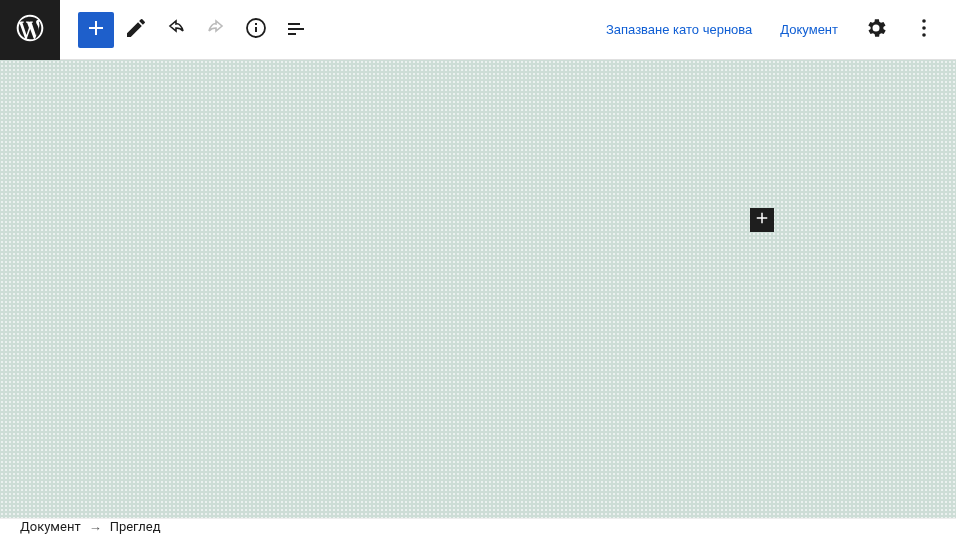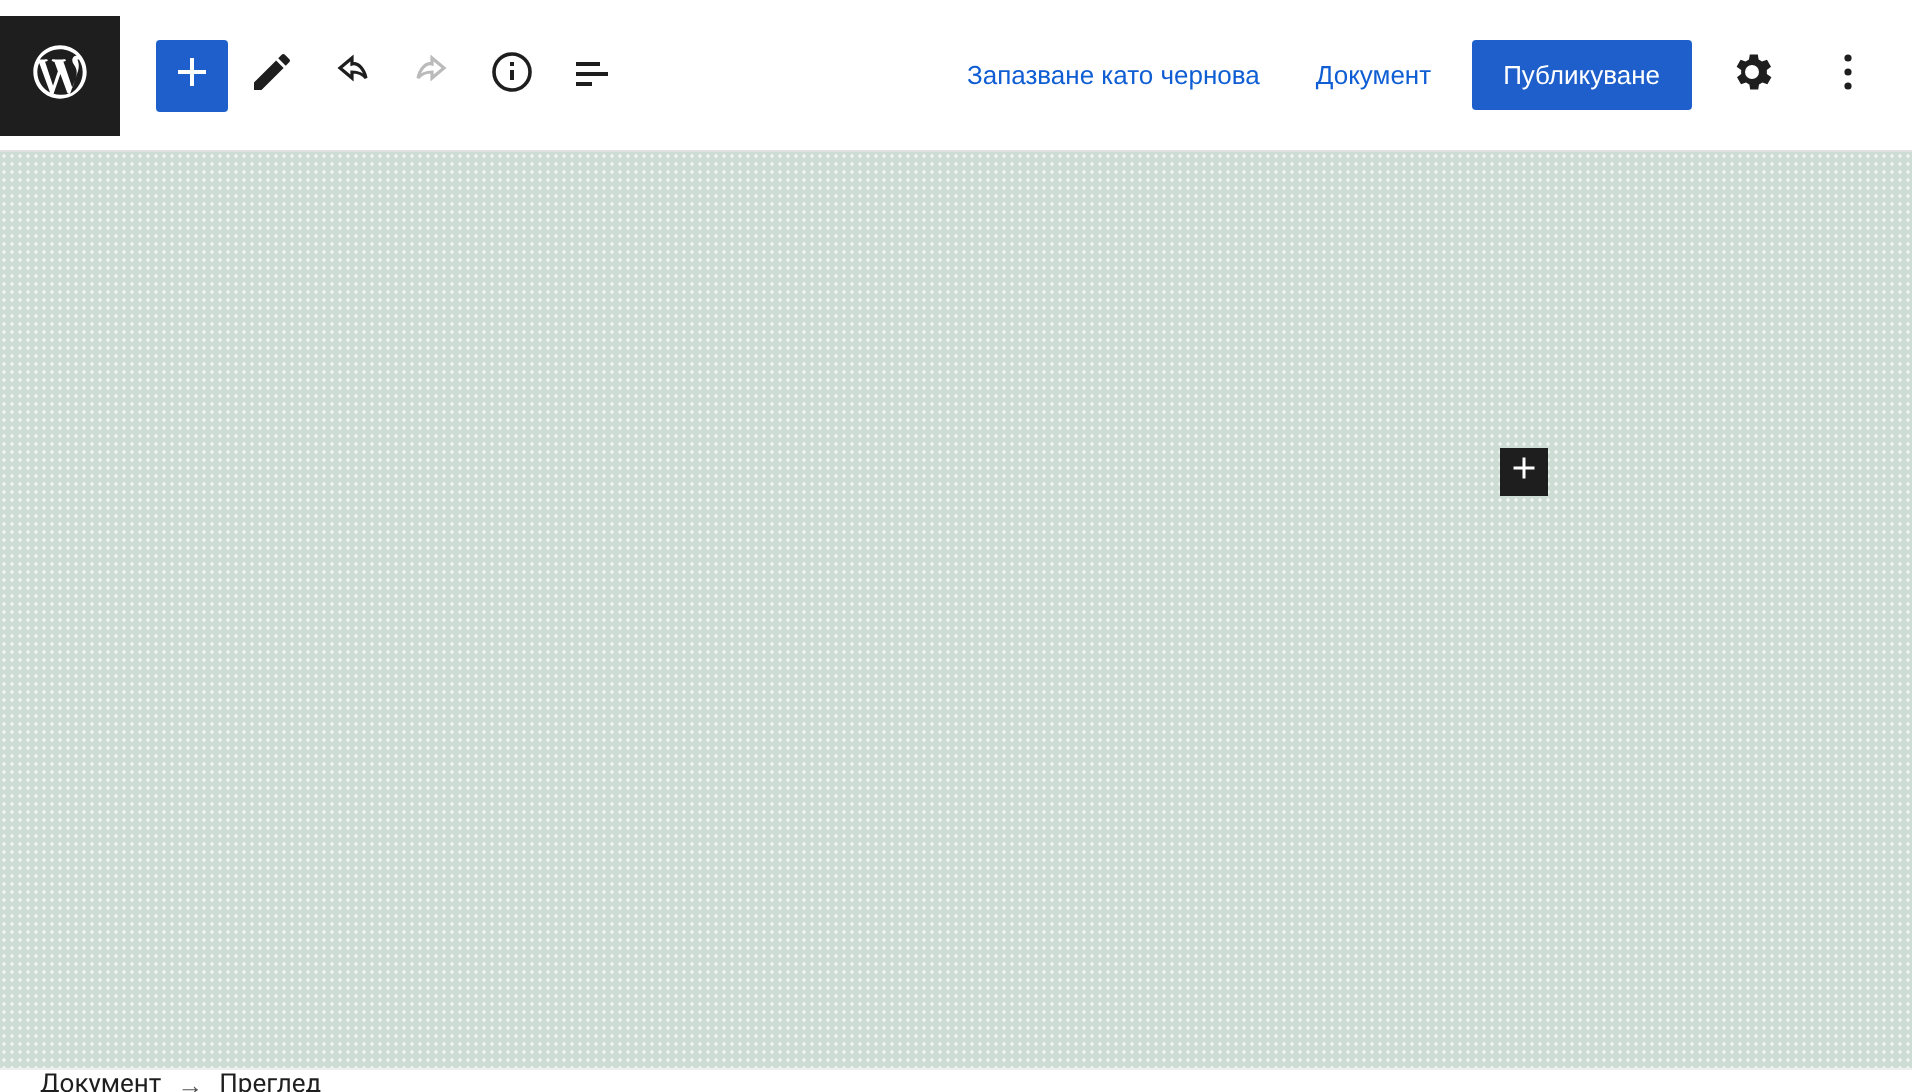--- a/index.html
+++ b/index.html
@@ -1,17 +1,17 @@
 <!DOCTYPE html>
 <html><head>
 <meta charset="utf-8">
 <style>
   * { box-sizing: border-box; margin: 0; padding: 0; }
   html, body { width: 956px; height: 546px; font-family: -apple-system, BlinkMacSystemFont, "Segoe UI", Roboto, sans-serif; overflow: hidden; background:#fff; }
-  .top-bar { display:flex; align-items:center; height:76px; border-bottom:1px solid #e0e0e0; background:#fff; }
+  .top-bar { display:flex; align-items:center; height:60px; border-bottom:1px solid #e0e0e0; background:#fff; }
   .wp-logo { width:60px; height:60px; background:#1e1e1e; display:flex; align-items:center; justify-content:center; }
   .wp-logo svg { width:32px; height:32px; fill:#fff; }
   .toolbar-left { display:flex; align-items:center; gap:4px; padding-left:18px; }
   .icon-btn { width:36px; height:36px; display:flex; align-items:center; justify-content:center; border:none; background:transparent; cursor:pointer; border-radius:2px; }
   .icon-btn svg { width:24px; height:24px; }
   .add-btn { background:#1e5fcb; color:#fff; }
   .add-btn svg { fill:#fff; }
   .icon-dark svg { fill:#1e1e1e; }
   .icon-dim svg { fill:#aaa; }
   .toolbar-right { margin-left:auto; display:flex; align-items:center; gap:12px; padding-right:14px; }
@@ -65,21 +65,20 @@
     </button>
     <button class="icon-btn icon-dark">
       <span><svg viewBox="0 0 24 24">
             <path d="M4 7h12v2H4zM4 12h16v2H4zM4 17h8v2H4z" fill="#1e1e1e"></path>
           </svg></span>
     </button>
   </div>
   <div class="toolbar-right">
     <button class="link-btn">Запазване като чернова</button>
     <button class="link-btn">Документ</button>
-    <button class="publish-btn">Публикуване</button>
     <button class="icon-btn icon-dark">
       <span><svg viewBox="0 0 24 24">
             <path d="M19.4 13l.03-1-.03-1 2.1-1.6-2-3.5-2.5.9a7 7 0 0 0-1.7-1l-.4-2.6h-4l-.4 2.6a7 7 0 0 0-1.7 1l-2.5-.9-2 3.5L6.6 11l-.03 1 .03 1-2.1 1.6 2 3.5 2.5-.9a7 7 0 0 0 1.7 1l.4 2.6h4l.4-2.6a7 7 0 0 0 1.7-1l2.5.9 2-3.5L19.4 13zM12 15.5A3.5 3.5 0 1 1 12 8.5a3.5 3.5 0 0 1 0 7z" fill="#1e1e1e"></path>
           </svg></span>
     </button>
     <button class="icon-btn icon-dark">
       <span><svg viewBox="0 0 24 24">
             <circle cx="12" cy="5" r="1.8"></circle>
             <circle cx="12" cy="12" r="1.8"></circle>
             <circle cx="12" cy="19" r="1.8"></circle>

